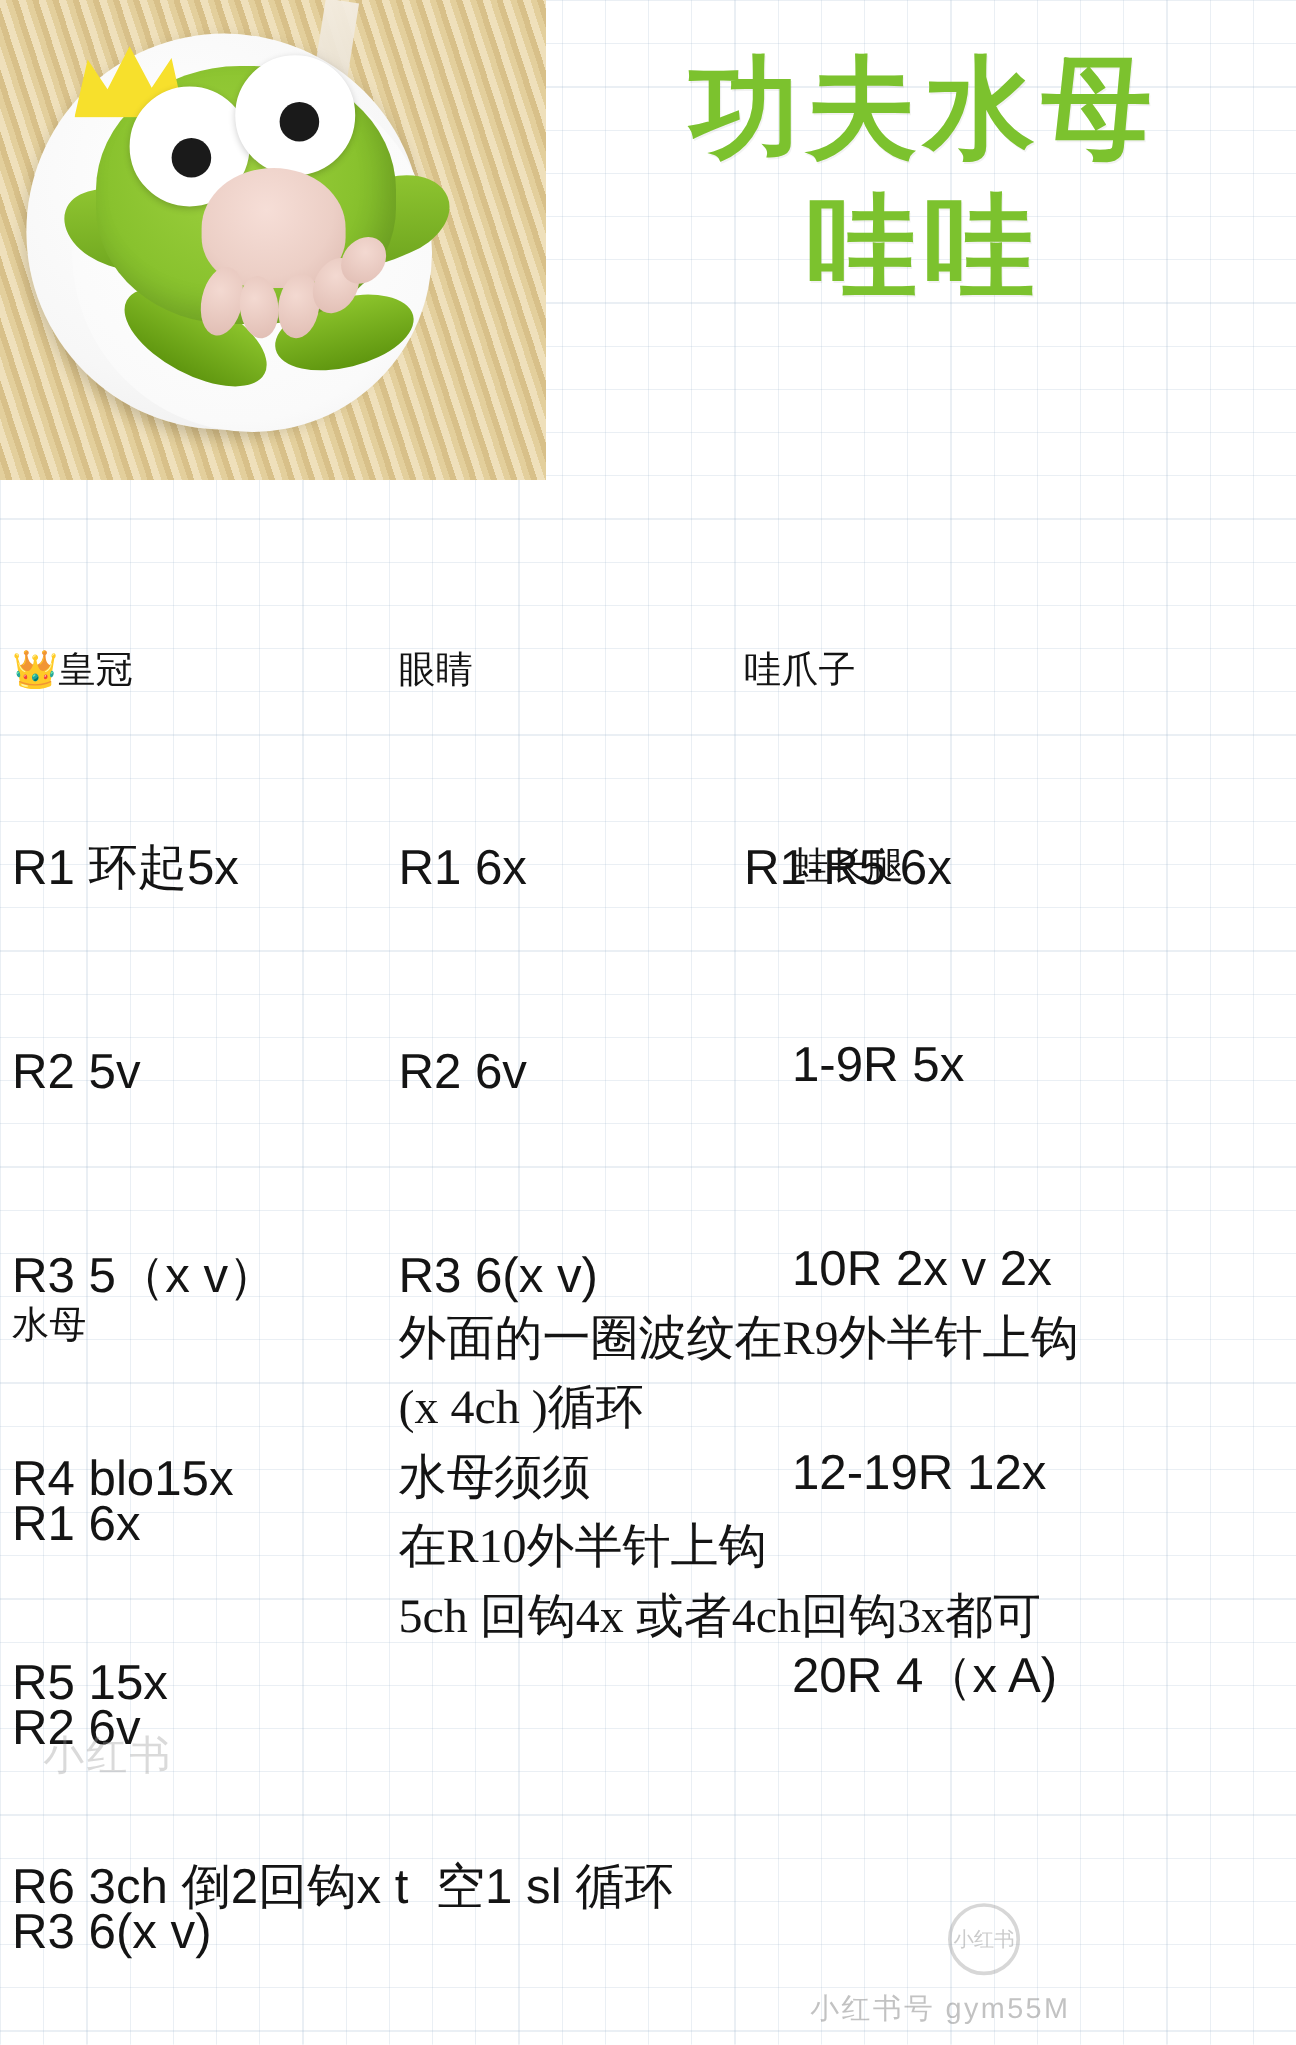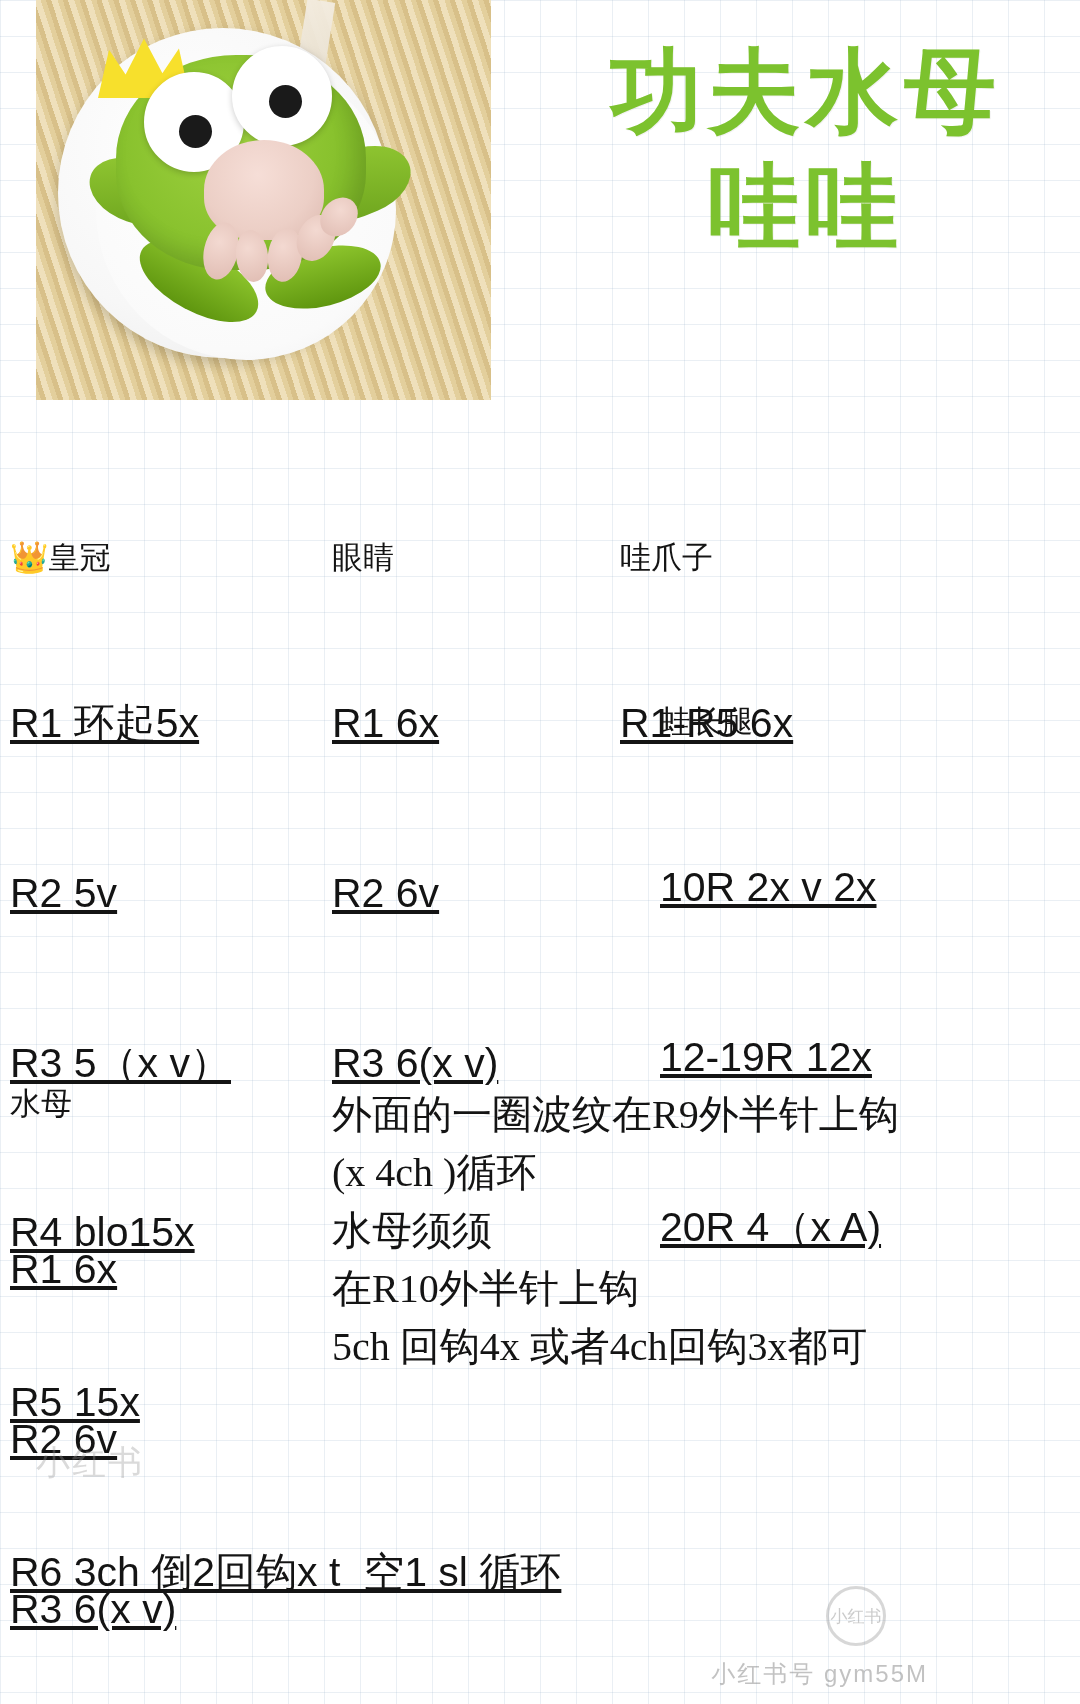--- a/index.html
+++ b/index.html
@@ -23,21 +23,20 @@
       repeating-linear-gradient(to right, rgba(150,175,200,0.20) 0px, rgba(150,175,200,0.20) 1px, transparent 1px, transparent 36px),
       repeating-linear-gradient(to bottom, rgba(150,175,200,0.20) 0px, rgba(150,175,200,0.20) 1px, transparent 1px, transparent 36px);
     pointer-events: none;
     z-index: 0;
   }
   .page {
     position: relative;
     z-index: 1;
     width: 910px;
     height: 1704px;
-    padding-left: 36px;
   }
 
   
   .header {
     position: relative;
     height: 410px;
   }
   .photo {
     position: absolute;
     left: 0;
@@ -214,21 +213,21 @@
     position: absolute;
     font-size: 41px;
     line-height: 1.38;
     color: #141414;
     white-space: pre;
   }
   .head {
     font-size: 31px;
     margin-bottom: 2px;
   }
-  .row { white-space: pre; text-decoration: underline; }
+  .row { white-space: pre; }
 
   .col-crown  { left: 10px;  top: 6px;   width: 330px; }
   .col-eyes   { left: 332px; top: 6px;   width: 290px; }
   .col-claw   { left: 620px; top: 6px;   width: 440px; }
   .col-leg    { left: 660px; top: 170px; width: 420px; }
   .col-jelly  { left: 10px;  top: 552px; width: 340px; }
   .col-notes  { left: 332px; top: 668px; width: 740px; font-size: 40px; line-height: 1.45; white-space: normal; font-family: Liberation Serif, serif; }
   .notes-line { white-space: pre-wrap; }
 
   
@@ -318,20 +317,21 @@
       <div class="row">R3 6(x v)</div>
     </div>
 
     <div class="col col-claw">
       <div class="head">哇爪子</div>
       <div class="row">R1-R5 6x</div>
     </div>
 
     <div class="col col-leg">
       <div class="head">蛙长腿</div>
+      <div class="row">1-9R 5x</div>
       <div class="row">10R 2x v 2x</div>
       <div class="row">12-19R 12x</div>
       <div class="row">20R 4（x A)</div>
     </div>
 
     <div class="col col-jelly">
       <div class="head">水母</div>
       <div class="row">R1 6x</div>
       <div class="row">R2 6v</div>
       <div class="row">R3 6(x v)</div>

